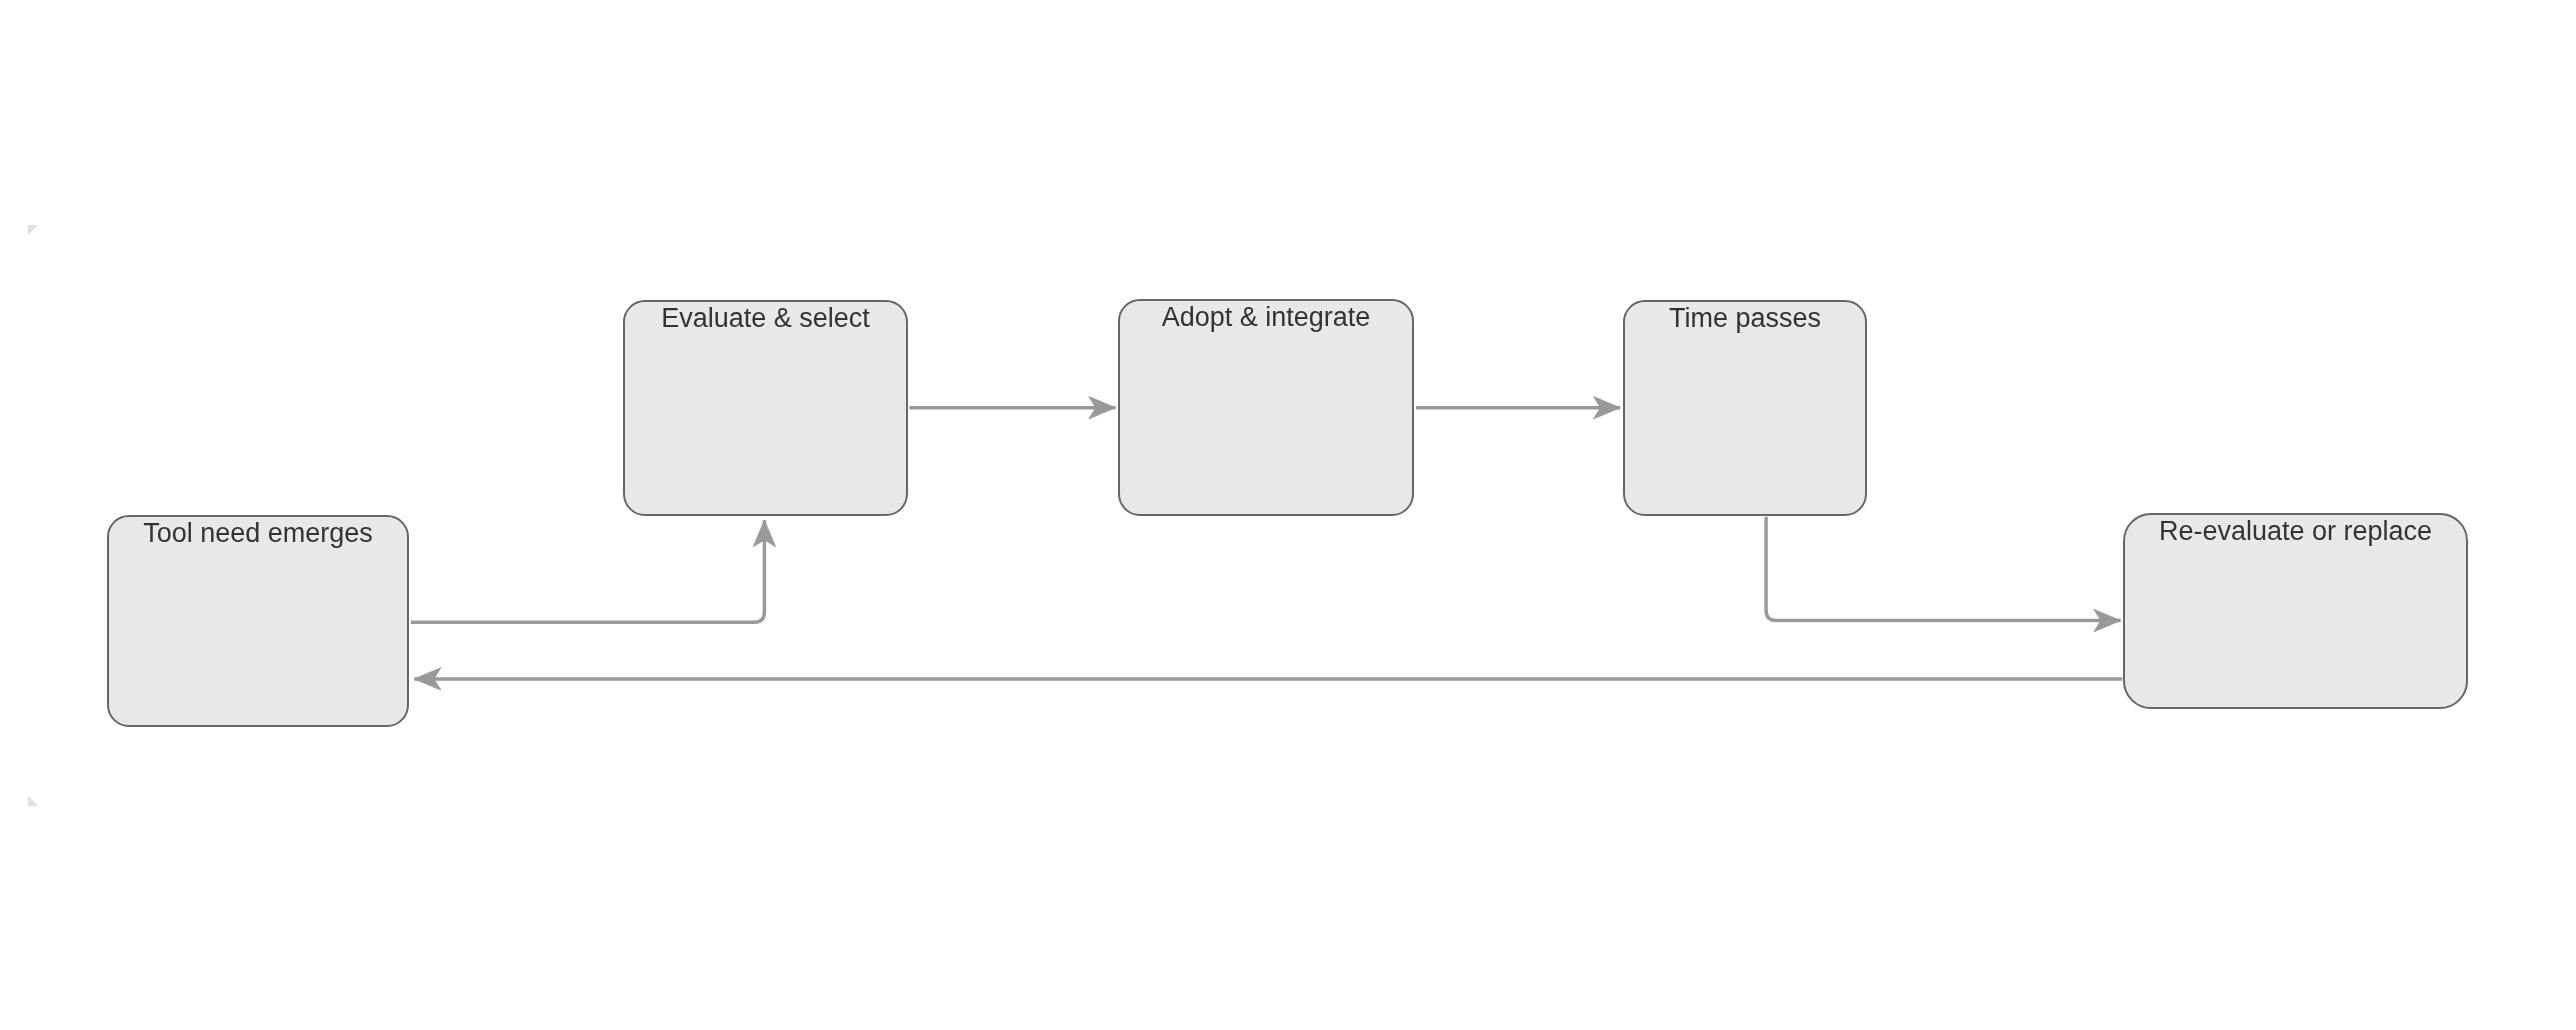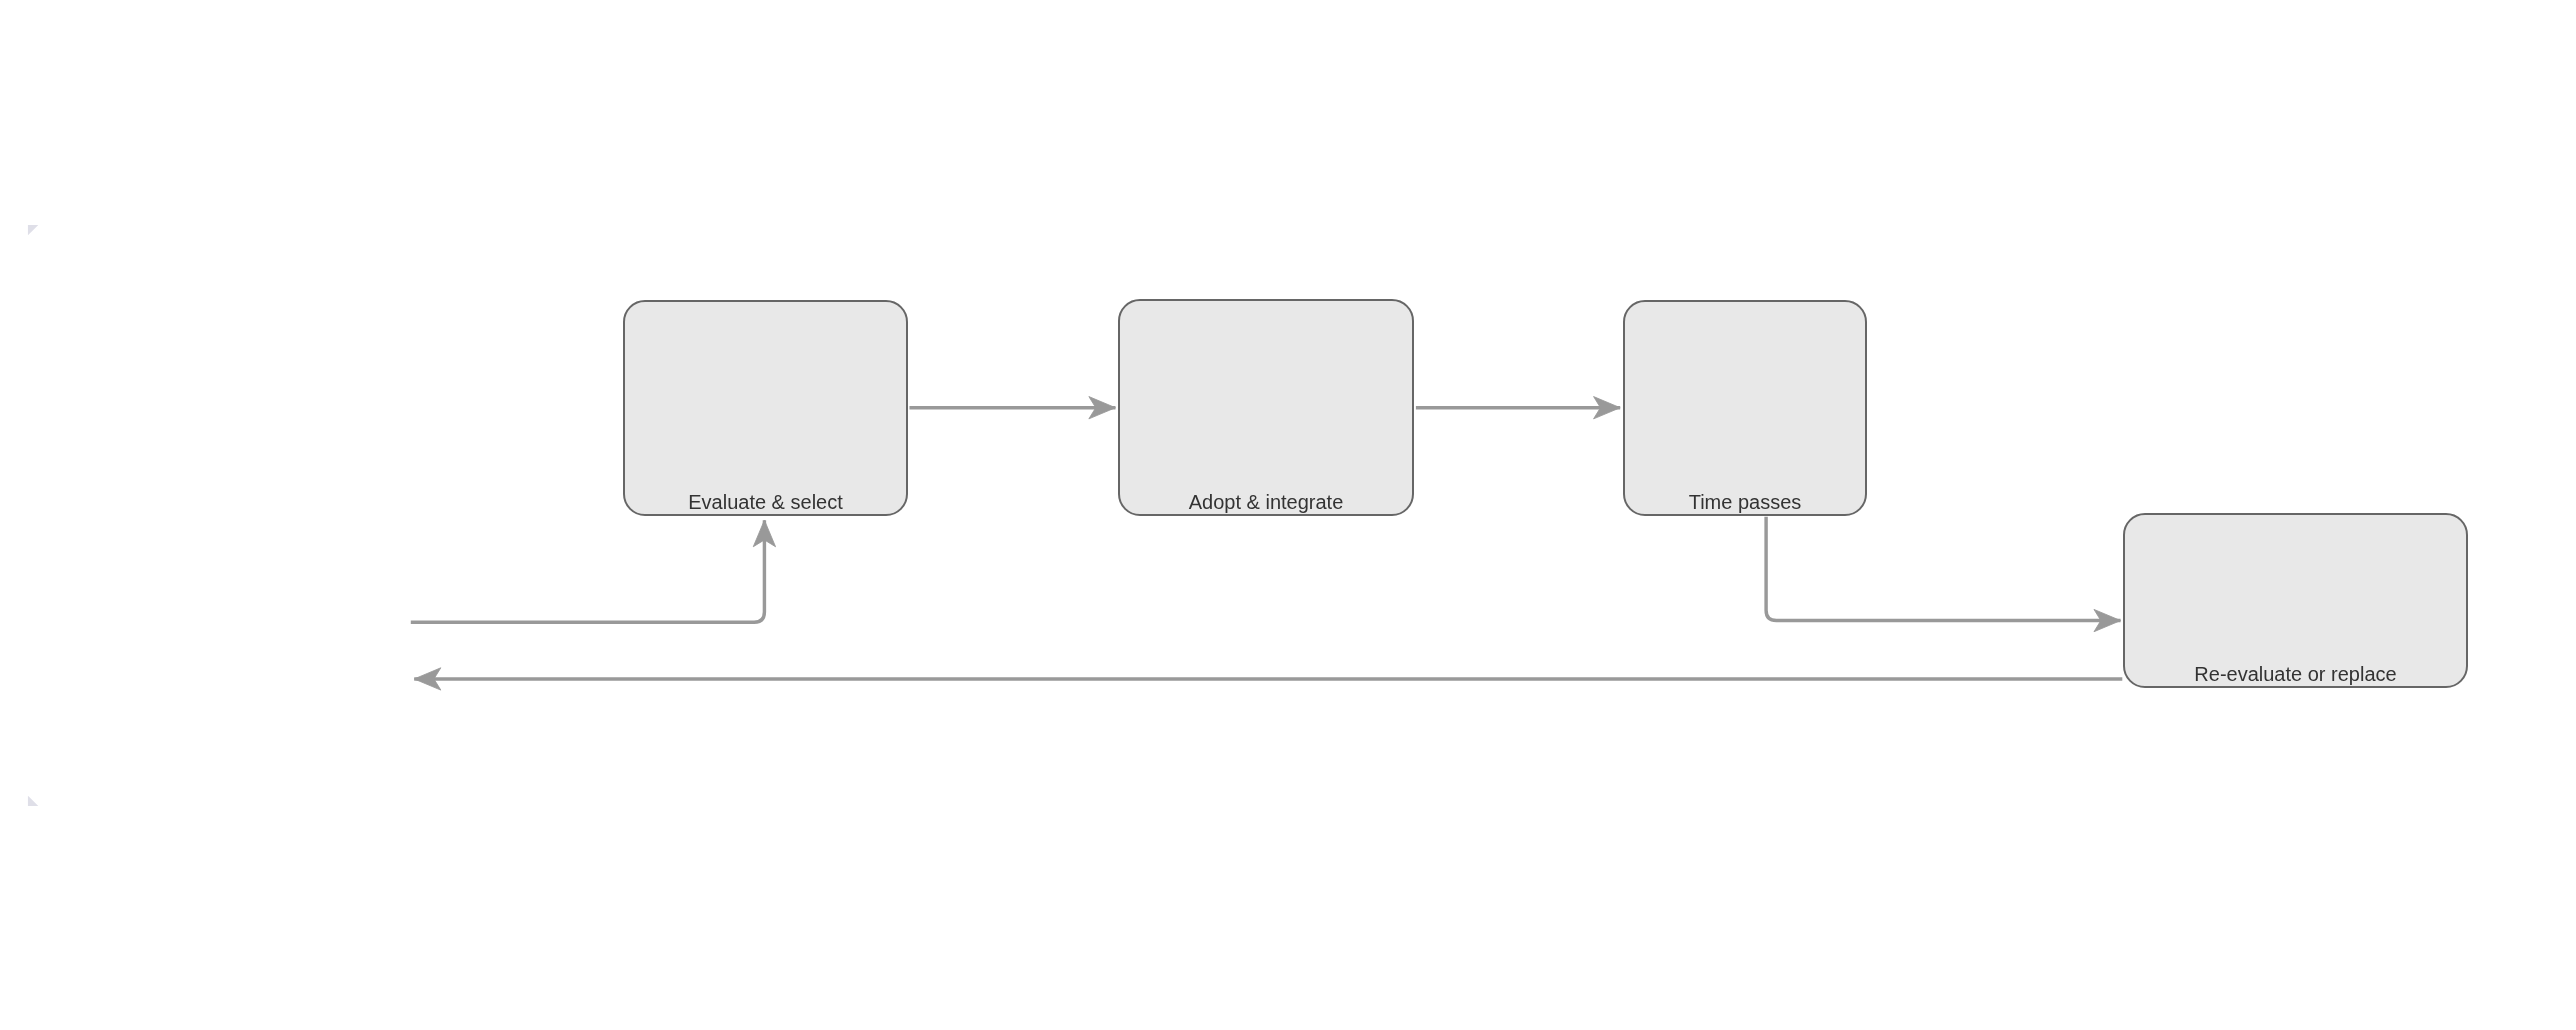--- a/index.html
+++ b/index.html
@@ -22,33 +22,33 @@
     width: 2576px;
     height: 1030px;
   }
   .node {
     position: absolute;
     box-sizing: border-box;
     background: #e8e8e8;
     border: 2.6px solid #666666;
     border-radius: 22px;
     display: flex;
-    align-items: flex-end;
+    align-items: flex-start;
     justify-content: center;
     text-align: center;
     color: #333333;
-    font-size: 20px;
+    font-size: 27px;
     line-height: 1.2;
     padding: 0 8.6px;
   }
   .node-0 { left: 107px;  top: 515px; width: 302px; height: 212px; }
   .node-1 { left: 623px;  top: 300px; width: 285px; height: 216px; }
   .node-2 { left: 1118px; top: 299px; width: 296px; height: 217px; }
   .node-3 { left: 1623px; top: 300px; width: 244px; height: 216px; }
-  .node-4 { left: 2123px; top: 513px; width: 345px; height: 175px; }
+  .node-4 { left: 2123px; top: 513px; width: 345px; height: 196px; border-radius: 28px; }
   .edge {
     fill: none;
     stroke: #999999;
     stroke-width: 4;
     stroke-linejoin: round;
   }
   .corner-mark {
     fill: #dfdfe8;
   }
 </style>
@@ -71,20 +71,23 @@
 
     <path class="edge" d="M1059,475 L1299,475" marker-end="url(#arrow)"></path>
 
     <path class="edge" d="M1649,475 L1887,475" marker-end="url(#arrow)"></path>
 
     <path class="edge" d="M2057,602 L2057,711 Q2057,723 2069,723 L2470,723" marker-end="url(#arrow)"></path>
 
     <path class="edge" d="M2472,791 L482,791" marker-end="url(#arrow)"></path>
   </svg>
 
+  <div class="node node-0">
+    <span>Tool need emerges</span>
+  </div>
 
   <div class="node node-1">
     <span>Evaluate &amp; select</span>
   </div>
 
   <div class="node node-2">
     <span>Adopt &amp; integrate</span>
   </div>
 
   <div class="node node-3">

